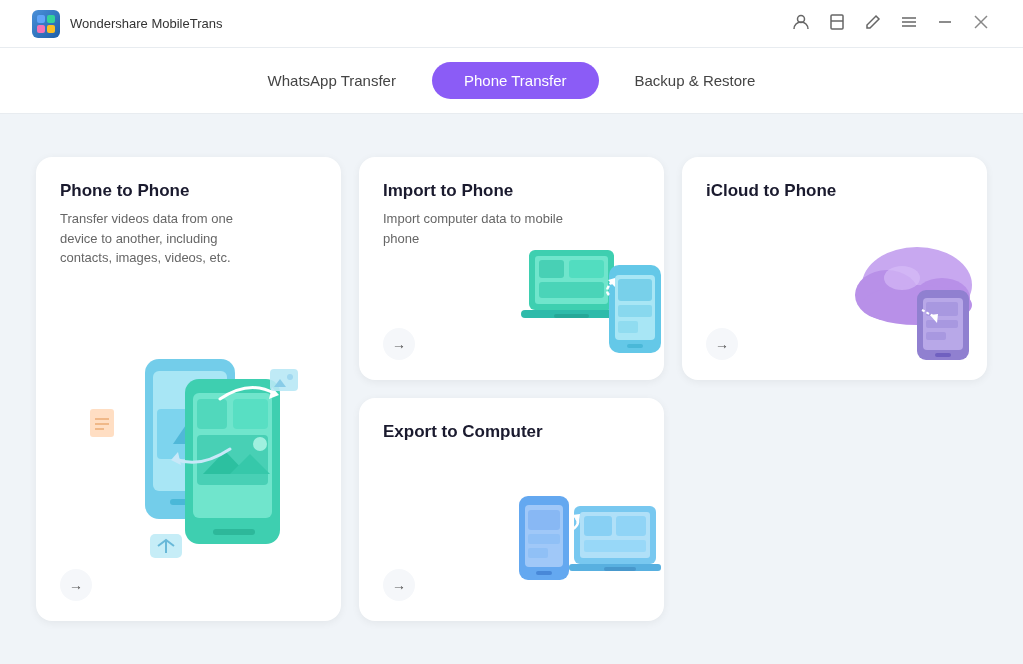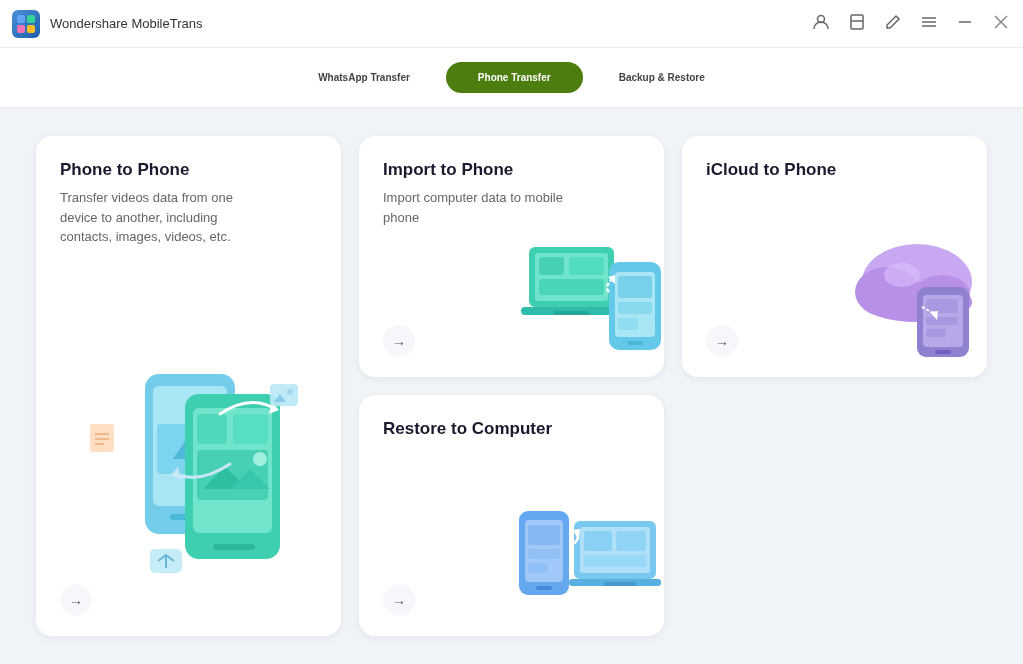--- a/index.html
+++ b/index.html
@@ -12,21 +12,21 @@
       display: flex;
       flex-direction: column;
     }
 
     
     .title-bar {
       background: #ffffff;
       height: 48px;
       display: flex;
       align-items: center;
-      padding: 0 12px;
+      padding: 0 32px;
       border-bottom: 1px solid #e8ecf0;
       flex-shrink: 0;
     }
     .title-bar-logo {
       width: 28px;
       height: 28px;
       border-radius: 6px;
       background: linear-gradient(135deg, #4a90d9, #1e5fa8);
       display: flex;
       align-items: center;
@@ -61,40 +61,40 @@
       display: flex;
       justify-content: center;
       align-items: center;
       gap: 4px;
       flex-shrink: 0;
       border-bottom: 1px solid #e8ecf0;
     }
     .nav-tab {
       padding: 10px 32px;
       border-radius: 30px;
-      font-size: 10px;
+      font-size: 15px;
       cursor: pointer;
-      font-weight: 700;
+      font-weight: 400;
       transition: background 0.2s;
       border: none;
       background: transparent;
     }
     .nav-tab.active {
-      background: #4d7c0f;
+      background: #8b5cf6;
       color: #ffffff;
     }
     .nav-tab.inactive {
       color: #444;
       background: transparent;
     }
 
     
     .main-content {
       flex: 1;
-      padding: 28px 36px;
+      padding: 43px 36px;
       display: grid;
       grid-template-columns: 1fr 1fr 1fr;
       grid-template-rows: 1fr 1fr;
       gap: 18px;
       overflow: hidden;
     }
 
     
     .card {
       background: #ffffff;
@@ -354,21 +354,21 @@
       </g>
 
       <path d="M 80 75 L 93 82" stroke="white" stroke-width="2" stroke-dasharray="3,2"></path>
       <polygon points="88,80 96,79 95,88" fill="white"></polygon>
     </svg>
 
     <button class="card-arrow" style="margin-top:auto;position:absolute;bottom:20px;left:24px;">→</button>
   </div>
 
   <div class="card" style="position:relative; grid-column:2; grid-row:2;">
-    <span class="card-title">Restore to Computer</span>
+    <span class="card-title">Export to Computer</span>
 
     <svg class="illo-export" viewBox="0 0 155 130">
 
       <g transform="translate(5, 20)">
         <rect x="0" y="0" width="50" height="84" rx="9" fill="#64a8f0"></rect>
         <rect x="6" y="9" width="38" height="62" rx="4" fill="#a0c8f8"></rect>
         <rect x="17" y="75" width="16" height="4" rx="2" fill="#4888d8"></rect>
 
         <rect x="9" y="14" width="32" height="20" rx="3" fill="#88b8f4"></rect>
         <rect x="9" y="38" width="32" height="10" rx="2" fill="#90c0f6"></rect>

